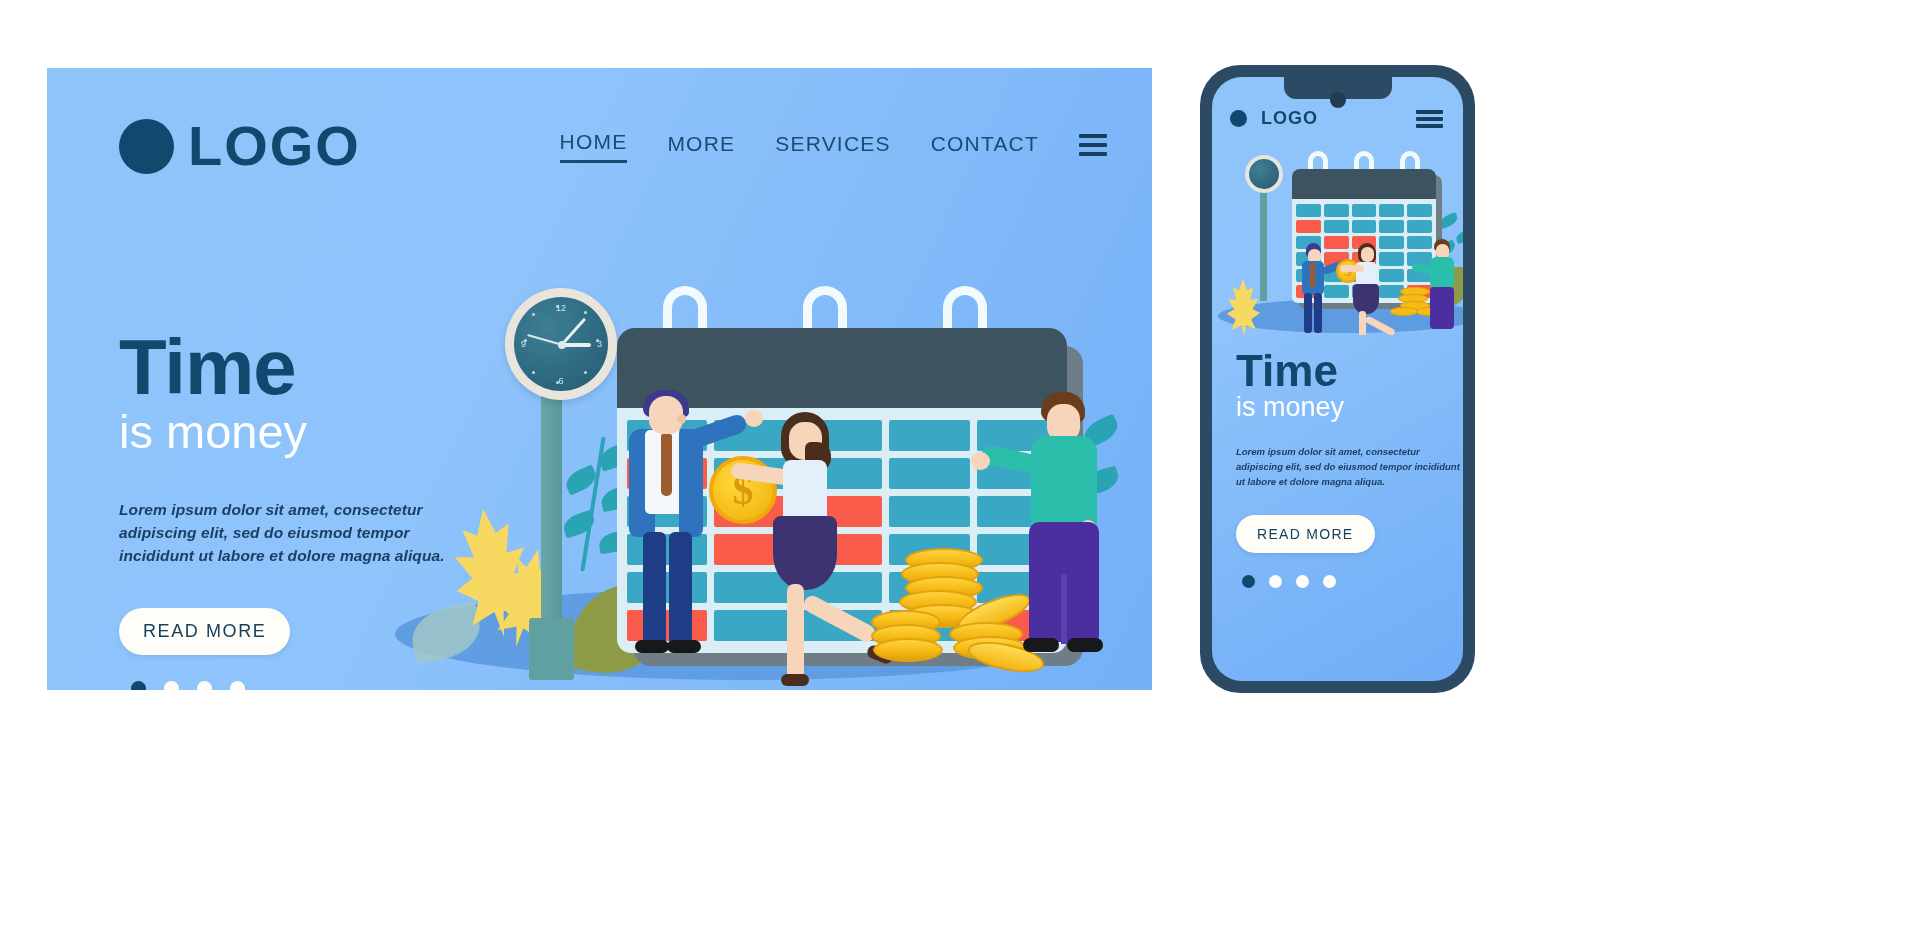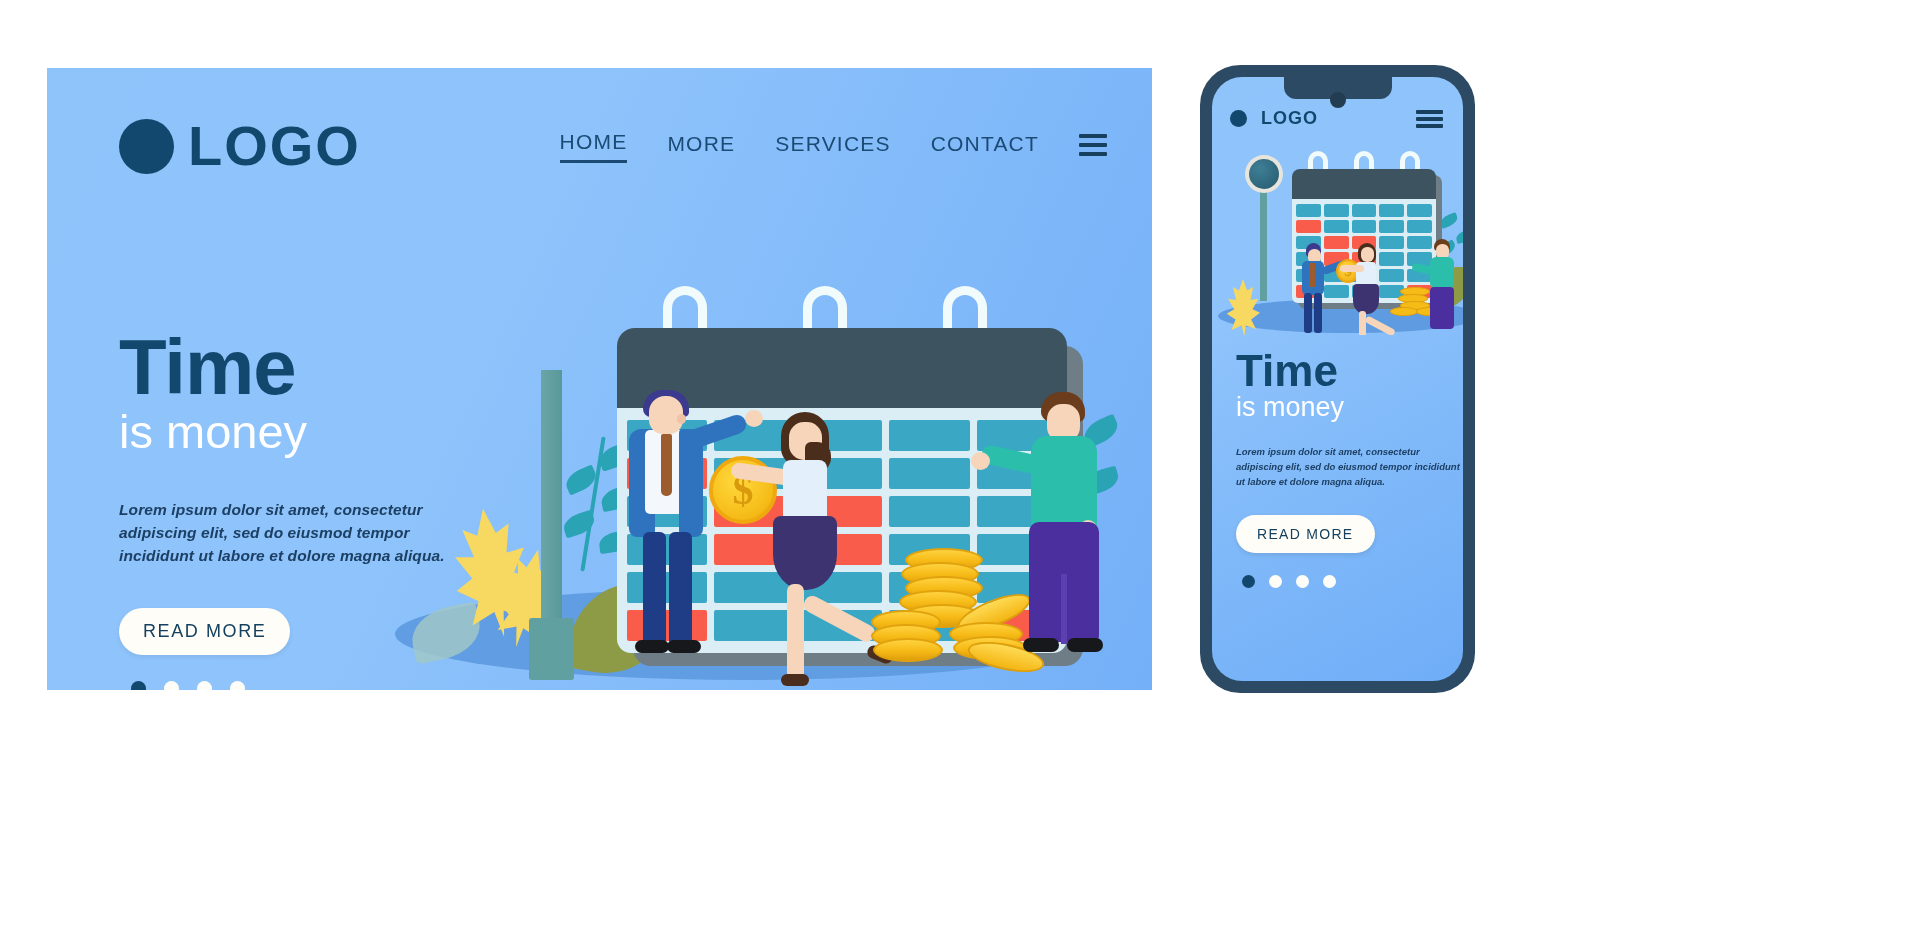--- a/index.html
+++ b/index.html
@@ -301,20 +301,40 @@
         <div class="sprig-stem" style="left:214px; top:248px; width:4px; height:136px; transform:rotate(9deg);"></div>
         <div class="sprig-leaf" style="left:222px; top:258px; width:34px; height:21px; transform:rotate(-18deg);"></div>
         <div class="sprig-leaf" style="left:188px; top:282px; width:32px; height:20px; transform:rotate(156deg);"></div>
         <div class="sprig-leaf" style="left:224px; top:300px; width:34px; height:21px; transform:rotate(-12deg);"></div>
         <div class="sprig-leaf" style="left:186px; top:326px; width:32px; height:20px; transform:rotate(162deg);"></div>
         <div class="sprig-leaf" style="left:222px; top:344px; width:32px; height:20px; transform:rotate(-8deg);"></div>
       </div>
 
       <div class="clock-pole"></div>
       <div class="clock-base"></div>
+      <div class="clock">
+        <div class="clock-face">
+          <span class="cnum cn12">12</span>
+          <span class="cnum cn3">3</span>
+          <span class="cnum cn6">6</span>
+          <span class="cnum cn9">9</span>
+          <span class="cdot" style="left:70px; top:14px;"></span>
+          <span class="cdot" style="left:82px; top:42px;"></span>
+          <span class="cdot" style="left:70px; top:74px;"></span>
+          <span class="cdot" style="left:42px; top:84px;"></span>
+          <span class="cdot" style="left:18px; top:74px;"></span>
+          <span class="cdot" style="left:10px; top:42px;"></span>
+          <span class="cdot" style="left:18px; top:16px;"></span>
+          <span class="cdot" style="left:42px; top:8px;"></span>
+          <span class="hand hand-h"></span>
+          <span class="hand hand-m"></span>
+          <span class="hand hand-s"></span>
+          <span class="cpin"></span>
+        </div>
+      </div>
 
       <div>
         <div class="sprig-stem" style="left:700px; top:222px; width:4px; height:150px; transform:rotate(-10deg);"></div>
         <div class="sprig-leaf" style="left:706px; top:232px; width:36px; height:22px; transform:rotate(-24deg);"></div>
         <div class="sprig-leaf" style="left:668px; top:258px; width:34px; height:21px; transform:rotate(150deg);"></div>
         <div class="sprig-leaf" style="left:706px; top:282px; width:36px; height:22px; transform:rotate(-16deg);"></div>
         <div class="sprig-leaf" style="left:666px; top:308px; width:34px; height:21px; transform:rotate(158deg);"></div>
       </div>
 
       <div class="cal">

